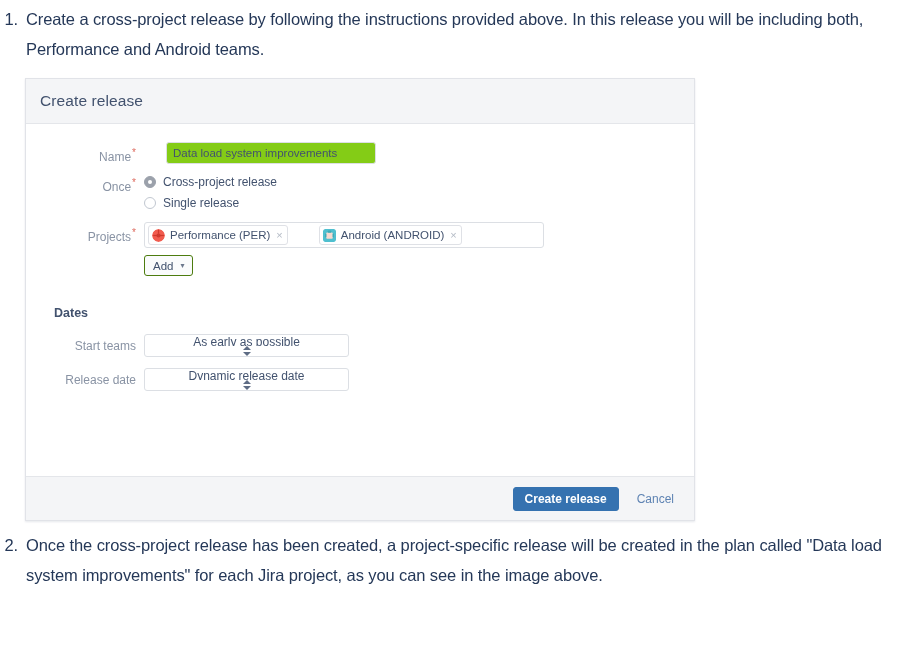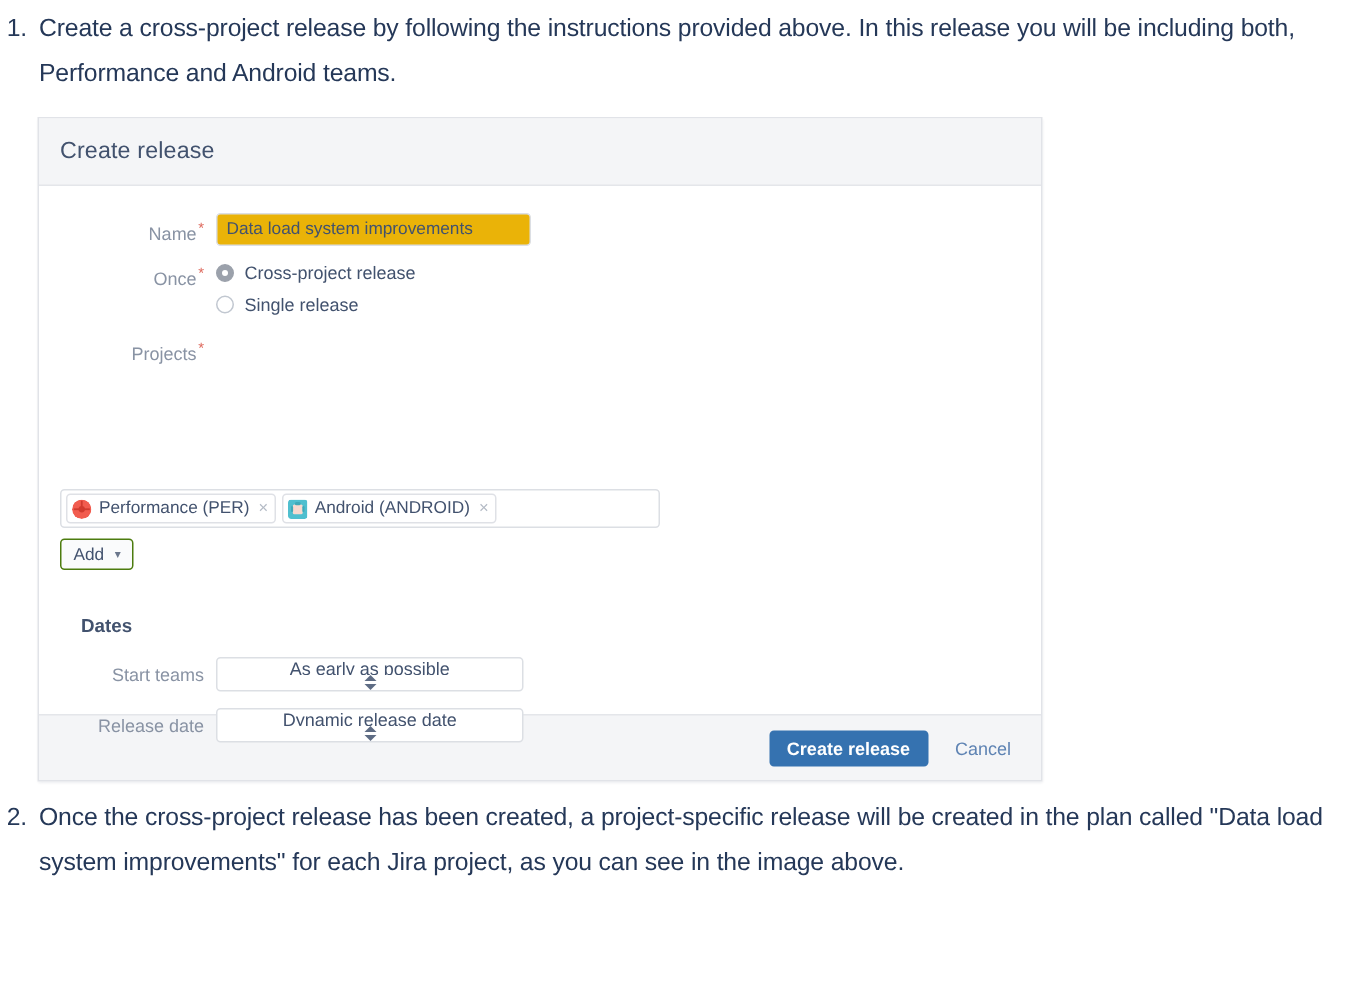--- a/index.html
+++ b/index.html
@@ -112,27 +112,28 @@
   .fctrl {
     flex: 1 1 auto;
     min-width: 0;
   }
 
   .text-input {
     width: 210px;
     height: 22px;
     border: 1px solid #dcdfe4;
     border-radius: 3px;
-    background: #eab308;
+    background: #84cc16;
     font-family: "Liberation Sans", sans-serif;
     font-size: 11.5px;
     color: #42526e;
     padding: 0 6px;
     box-sizing: border-box;
     outline: none;
+    margin-left: 22px;
   }
 
   
   .radio-line {
     display: flex;
     align-items: center;
     height: 20px;
     margin-bottom: 1px;
   }
   .radio {
@@ -171,20 +172,21 @@
   .token-field {
     width: 400px;
     min-height: 24px;
     border: 1px solid #dcdfe4;
     border-radius: 3px;
     background: #fff;
     box-sizing: border-box;
     display: flex;
     align-items: center;
     padding: 2px 3px;
+    gap: 27px;
   }
   .token {
     display: flex;
     align-items: center;
     height: 18px;
     border: 1px solid #dfe1e6;
     border-radius: 3px;
     background: #ffffff;
     padding: 0 4px 0 3px;
     margin-right: 4px;
@@ -359,21 +361,21 @@
               <span class="radio checked"></span>
               <span class="radio-label">Cross-project release</span>
             </div>
             <div class="radio-line">
               <span class="radio"></span>
               <span class="radio-label">Single release</span>
             </div>
           </div>
         </div>
 
-        <div class="frow" style="margin-top:4px;flex-direction:column;">
+        <div class="frow" style="margin-top:4px;">
           <div class="flabel"><span>Projects</span><span class="req">*</span></div>
           <div class="fctrl">
             <div class="token-field">
 
               <span class="token">
                 <span class="token-avatar">
                   <svg width="13" height="13" viewBox="0 0 13 13">
                     <circle cx="6.5" cy="6.5" r="6.5" fill="#f15c4f"></circle>
                     <circle cx="6.5" cy="6.5" r="2.1" fill="#d03a2e"></circle>
                     <rect x="5.9" y="0.8" width="1.2" height="4" fill="#d03a2e"></rect>

